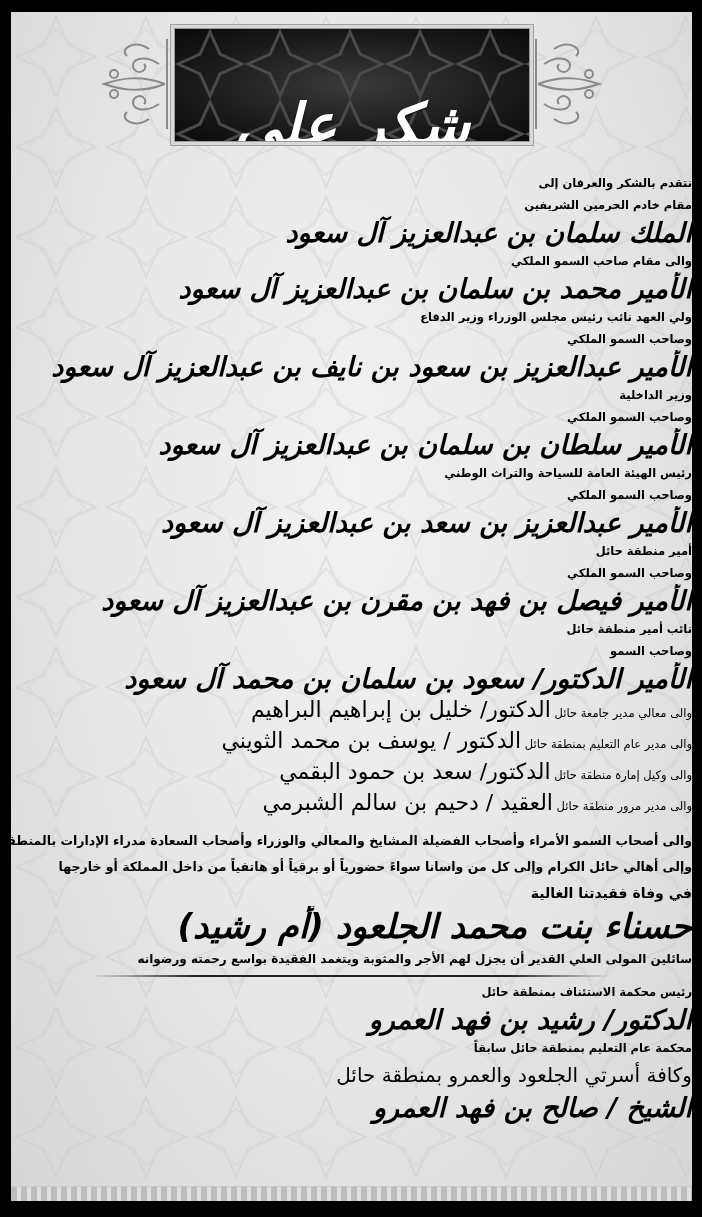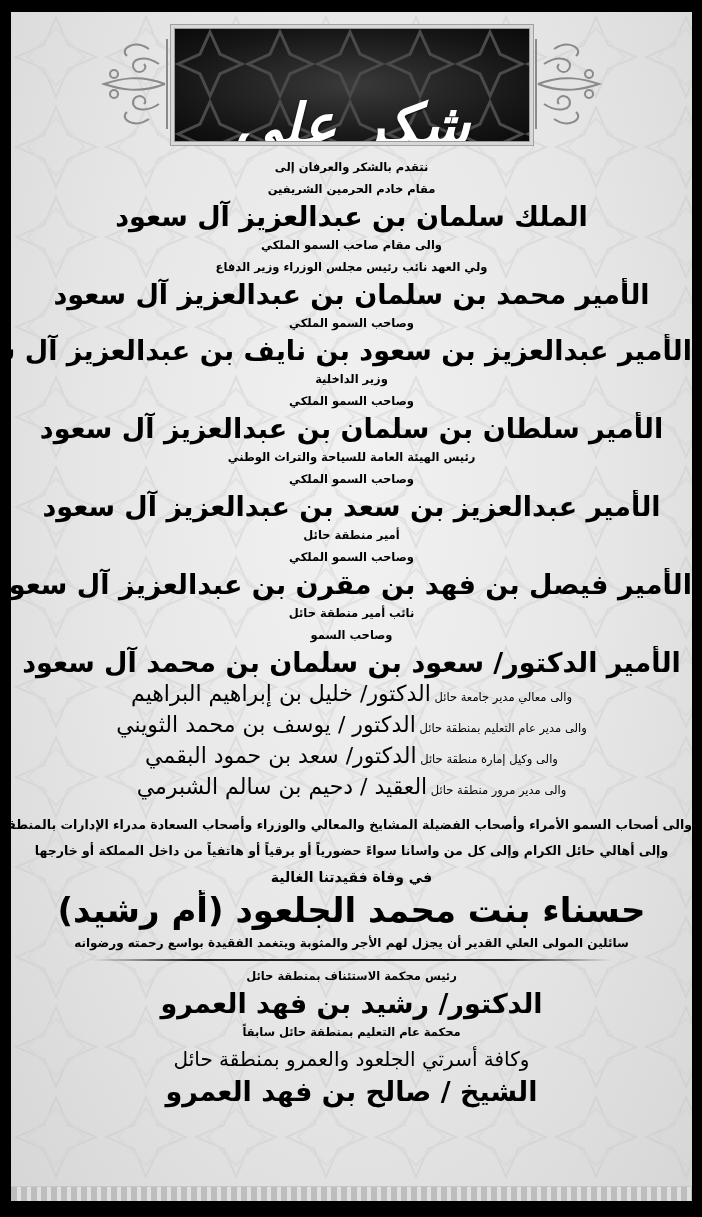--- a/index.html
+++ b/index.html
@@ -26,25 +26,25 @@
       position: absolute; left: 0; right: 0; top: 14px; text-align: center;
       color: #fff; font-family: "DejaVu Serif", serif; font-size: 58px; font-weight: bold;
       font-style: italic; direction: rtl; letter-spacing: 1px;
       text-shadow: 0 1px 2px #000;
       margin-top: 48px;
     }
     .ornament { position: absolute; top: 22px; width: 70px; height: 100px; }
     .ornament.left { left: 88px; }
     .ornament.right { left: 523px; transform: scaleX(-1); }
     .content {
-      position: absolute; left: 0; right: 0; top: 144px; direction: rtl; text-align: center; color: #000;
+      position: absolute; left: 0; right: 0; top: 160px; direction: rtl; color: #000;
     }
     .line { display: block; white-space: nowrap; overflow: hidden; }
     .small { font-size: 11.5px; font-weight: bold; line-height: 22px; }
-    .big { font-size: 27px; font-weight: bold; line-height: 34px; letter-spacing: -0.3px; }
+    .big { font-size: 27px; font-weight: bold; line-height: 34px; letter-spacing: -0.3px; font-style: italic; }
     .mixed { font-size: 22px; font-weight: normal; line-height: 27px; }
     .mixed .pre { font-size: 11.5px; }
     .para { font-size: 12.5px; font-weight: bold; line-height: 26px; }
     .sep {
       height: 2px; margin: 3px 80px 4px 80px;
       background: linear-gradient(to right, rgba(0,0,0,0), #222 20%, #222 80%, rgba(0,0,0,0));
     }
     .footer-strip {
       position: absolute; left: 0; right: 0; bottom: 0; height: 14px;
       background: repeating-linear-gradient(90deg, #bdbdbd 0 6px, #e0e0e0 6px 10px);
@@ -102,22 +102,22 @@
     <div class="header-title">شكر على تعزية</div>
   </div>
 
   <div class="content">
     <span class="line small">نتقدم  بالشكر والعرفان إلى</span>
     <span class="line small">مقام خادم الحرمين الشريفين</span>
 
     <span class="line big">الملك سلمان بن عبدالعزيز آل سعود</span>
     <span class="line small">والى مقام صاحب السمو الملكي</span>
 
+    <span class="line big">الأمير محمد بن سلمان بن عبدالعزيز آل سعود</span>
     <span class="line small">ولي العهد نائب رئيس مجلس الوزراء وزير الدفاع</span>
-    <span class="line big">الأمير محمد بن سلمان بن عبدالعزيز آل سعود</span>
     <span class="line small">وصاحب السمو الملكي</span>
 
     <span class="line big">الأمير عبدالعزيز بن سعود بن نايف بن عبدالعزيز آل سعود</span>
     <span class="line small">وزير الداخلية</span>
     <span class="line small">وصاحب السمو الملكي</span>
 
     <span class="line big">الأمير سلطان بن سلمان بن عبدالعزيز آل سعود</span>
     <span class="line small">رئيس الهيئة العامة للسياحة والتراث الوطني</span>
     <span class="line small">وصاحب السمو الملكي</span>
 

